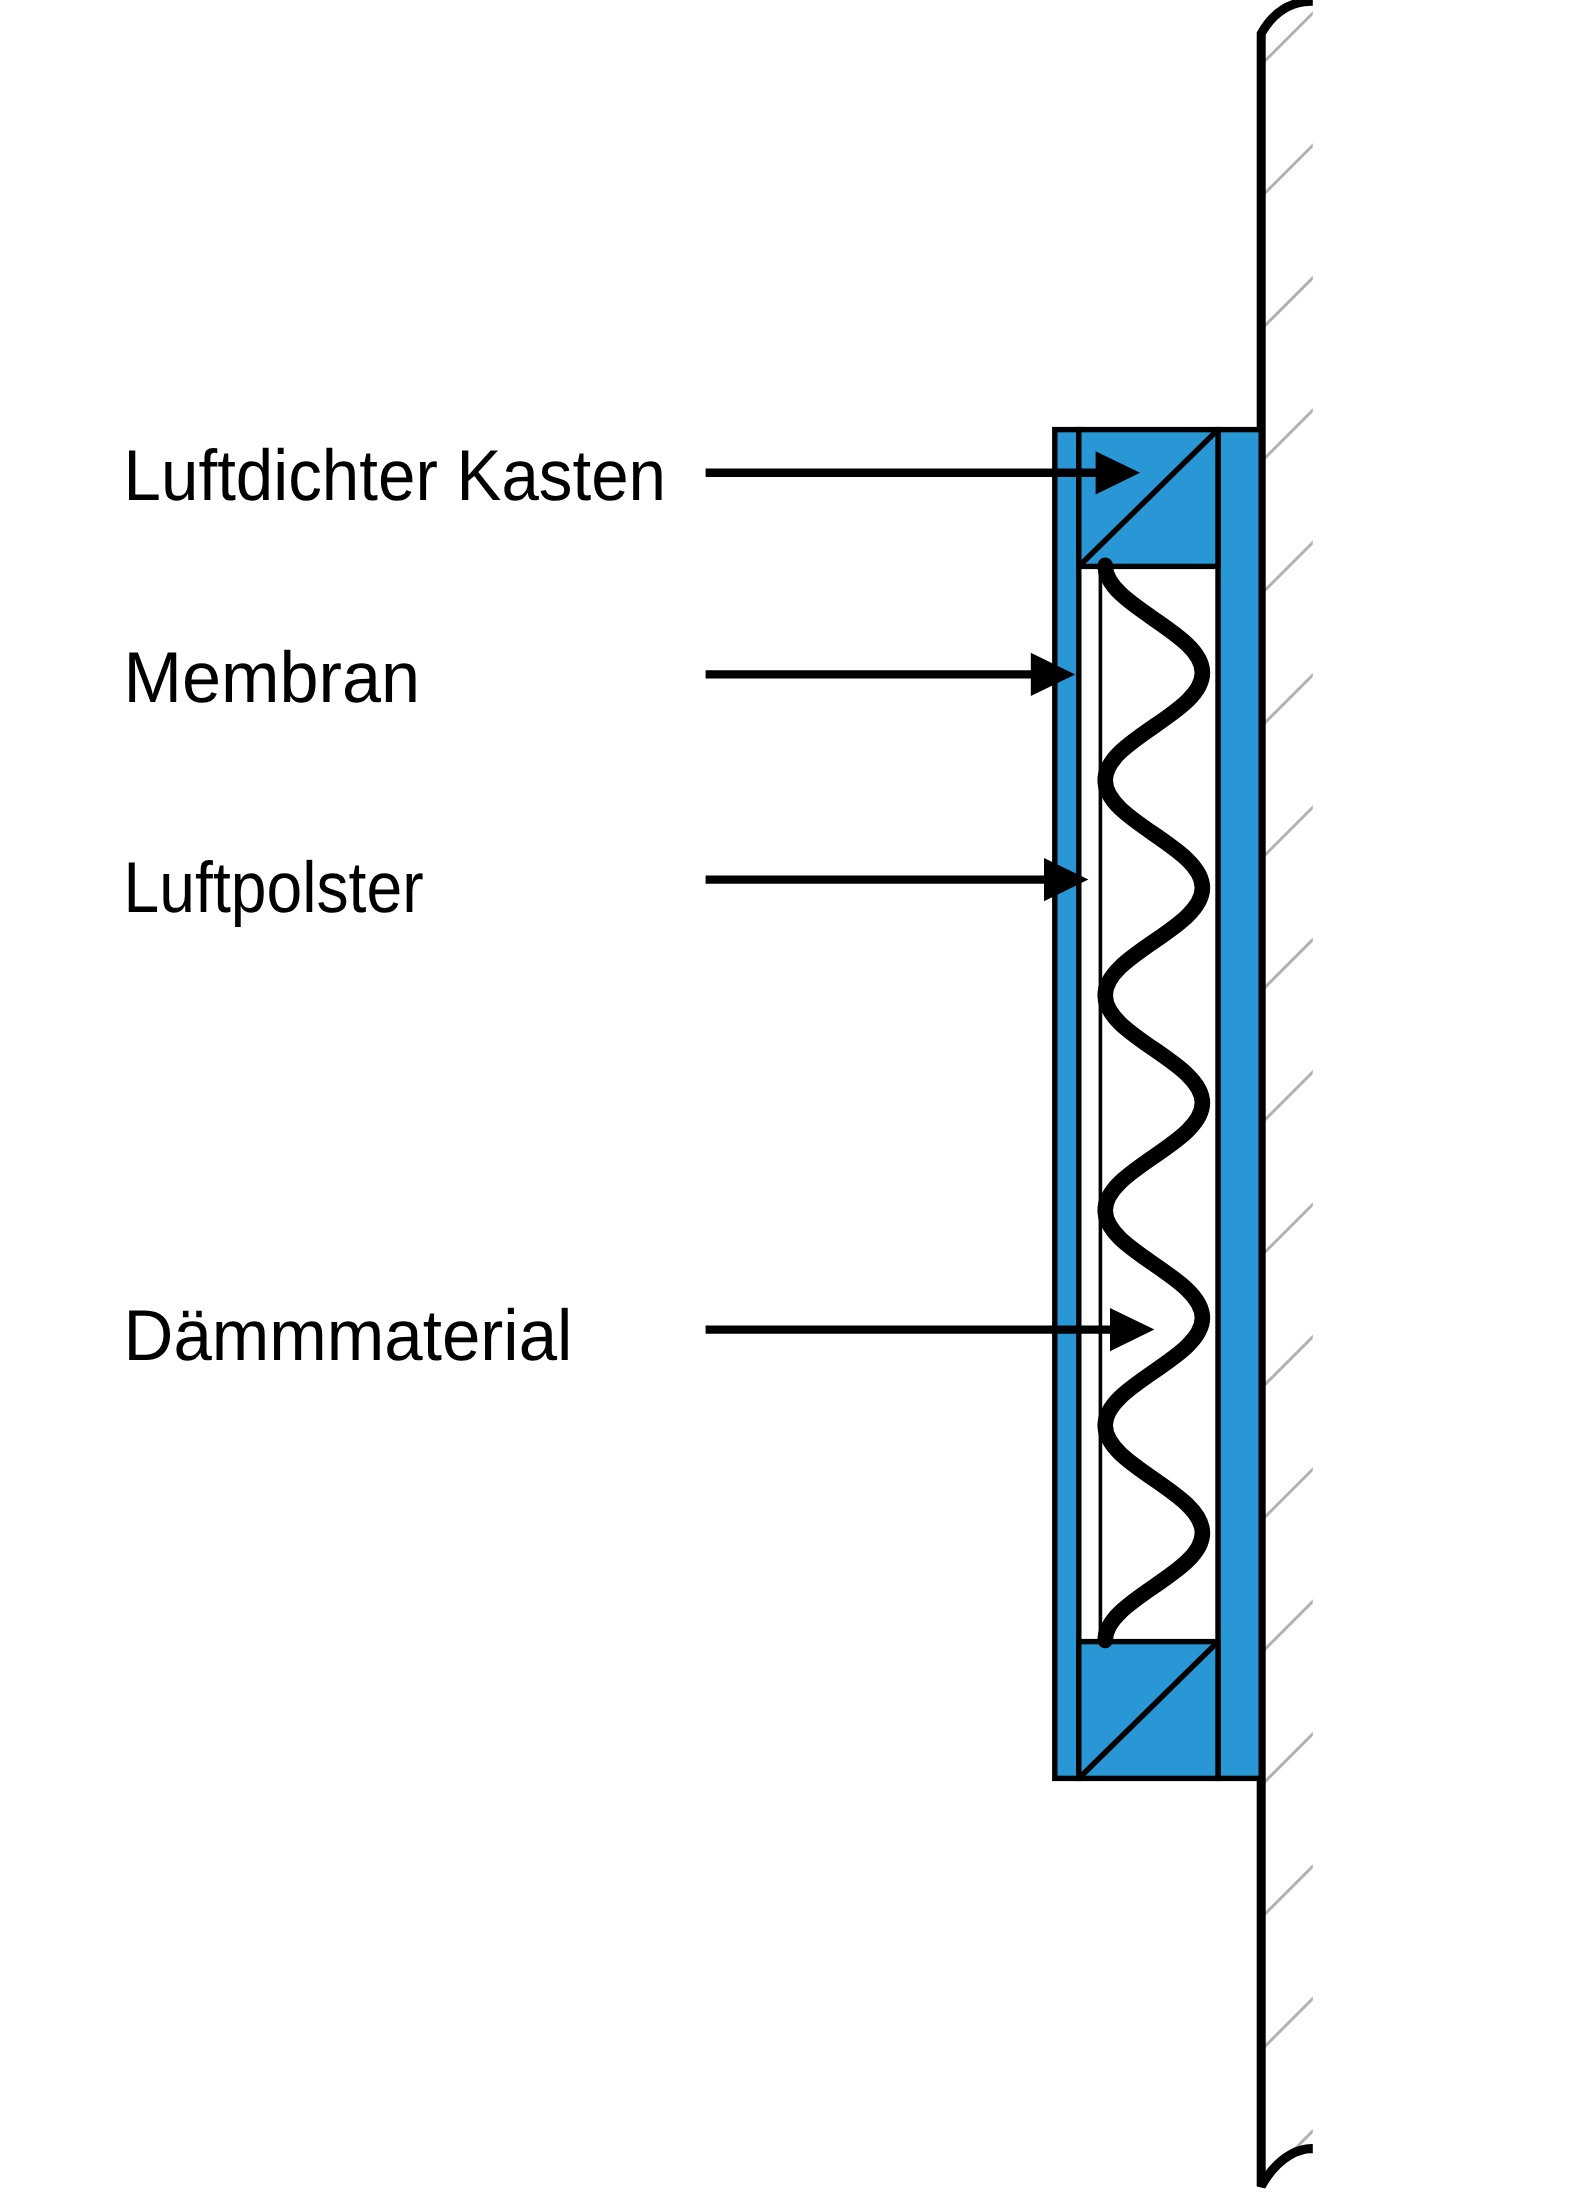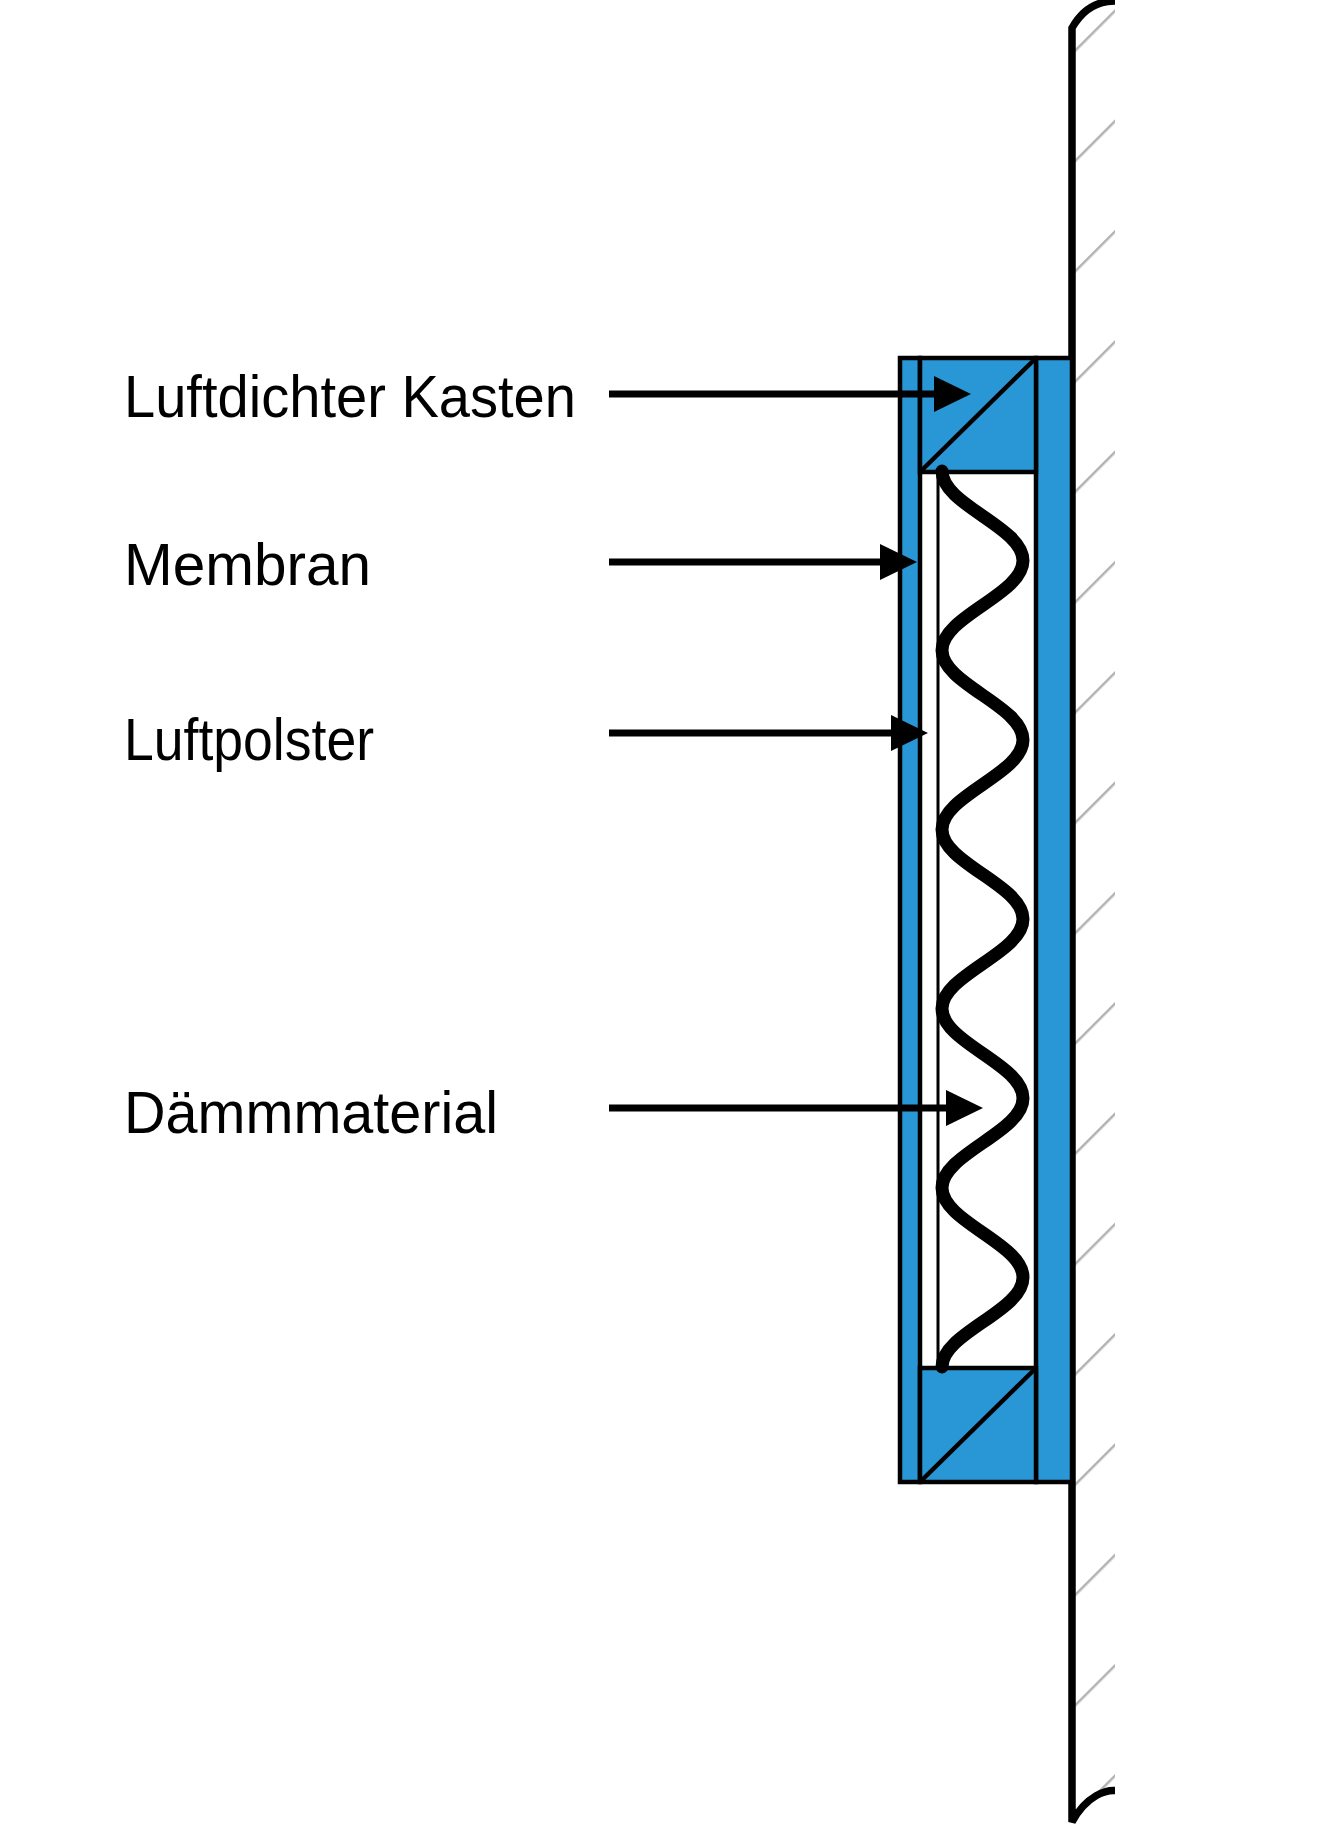--- a/index.html
+++ b/index.html
@@ -6,21 +6,20 @@
     margin: 0;
     padding: 0;
     background: #ffffff;
   }
   .canvas {
     position: relative;
     width: 1094px;
     height: 1840px;
     background: #ffffff;
     overflow: hidden;
-    margin-left: 21px;
   }
   svg.diagram {
     display: block;
     width: 1330px;
     height: 1840px;
   }
   .label-text {
     font-family: "Liberation Sans", "DejaVu Sans", sans-serif;
     font-size: 60px;
     font-weight: 400;

